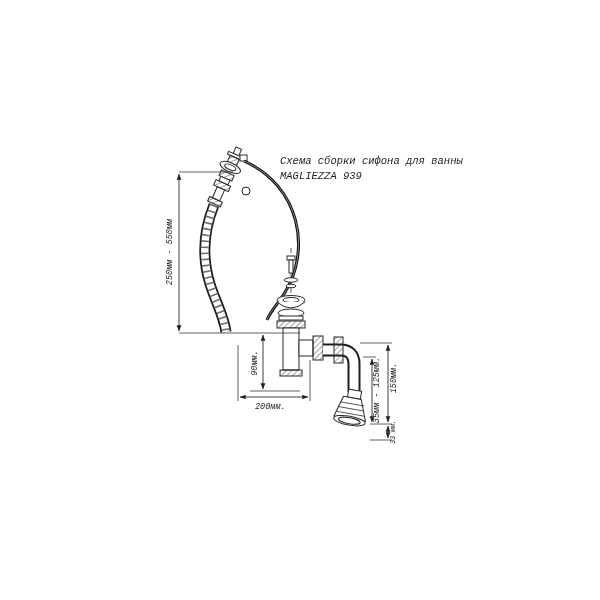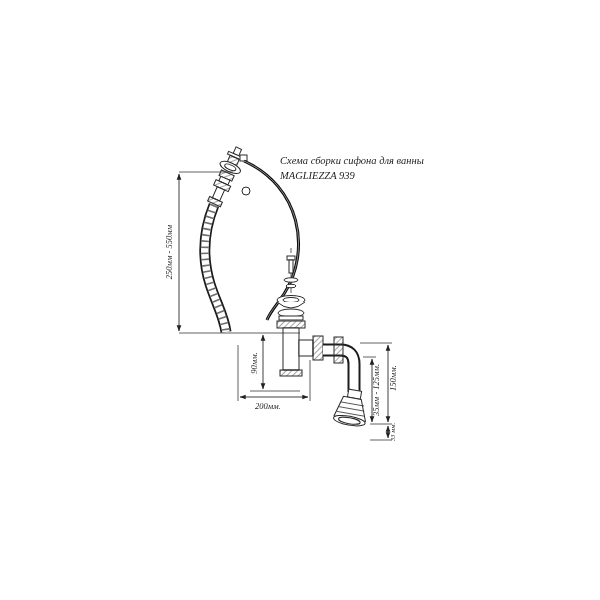--- a/index.html
+++ b/index.html
@@ -1,18 +1,18 @@
 <!DOCTYPE html>
 <html><head>
 <meta charset="utf-8">
 <style>
   html,body{margin:0;padding:0;background:#ffffff;}
   .page{
     width:488px;height:600px;position:relative;background:#ffffff;
-    font-family:Liberation Serif, serif;overflow:hidden;
+    font-family:Liberation Mono, monospace;overflow:hidden;
   }
   svg{position:absolute;left:0;top:0;}
   text{fill:#1e1e1e;}
   .title-text{font-style:italic;font-size:10.5px;}
   .dim-text{font-style:italic;font-size:8.5px;}
   .dim-text-sm{font-style:italic;font-size:6.5px;}
   .thin{stroke:#3a3a3a;stroke-width:0.8;fill:none;}
   .part{stroke:#2a2a2a;stroke-width:1;fill:#ffffff;}
   .part-h{stroke:#2a2a2a;stroke-width:1;fill:url(#hatch);}
   .dimline{stroke:#2a2a2a;stroke-width:0.9;fill:none;}

